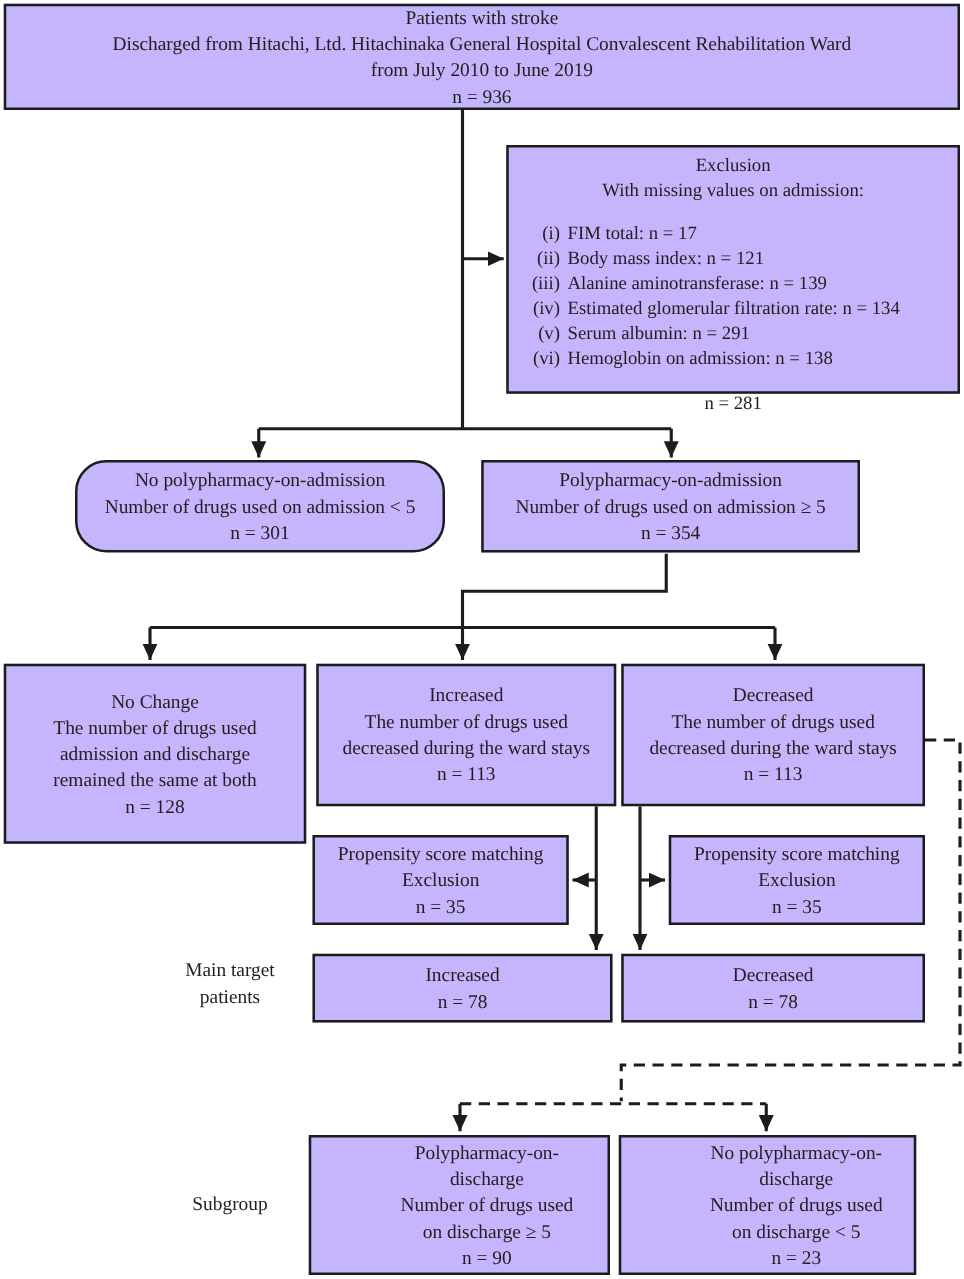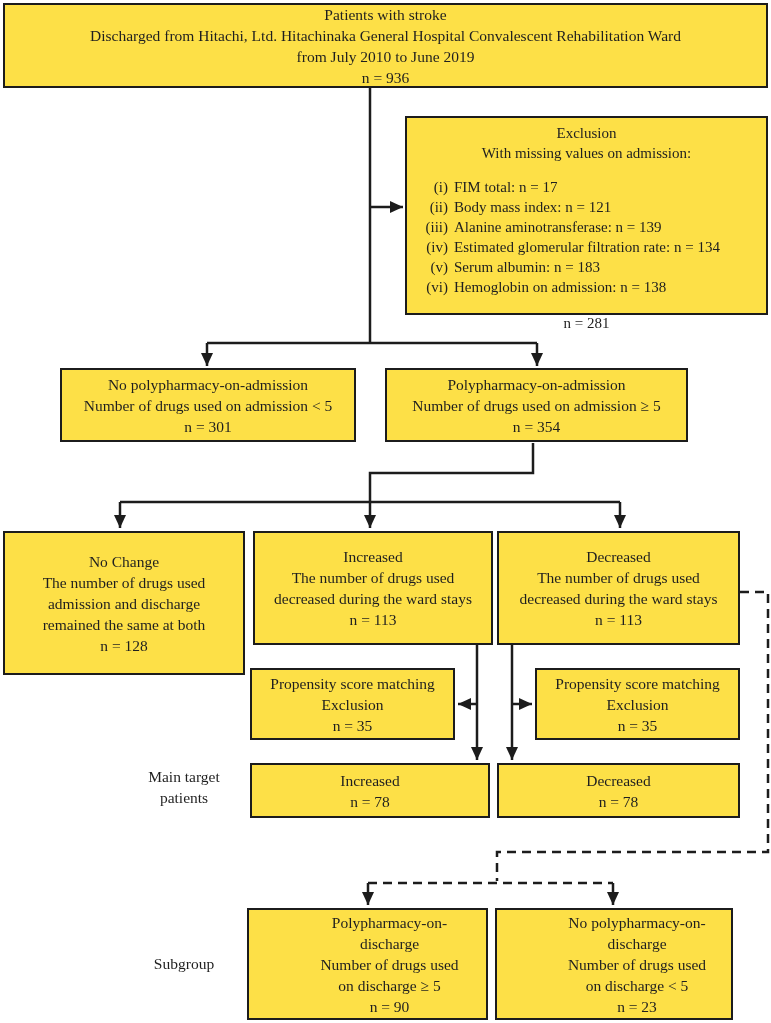--- a/index.html
+++ b/index.html
@@ -15,34 +15,34 @@
   svg.connectors {
     position: absolute;
     left: 0; top: 0;
     width: 771px; height: 1023px;
     pointer-events: none;
   }
   .box {
     position: absolute;
     box-sizing: border-box;
     border: 2.5px solid #1c1c1c;
-    background: #fde047;
+    background: #c4b5fd;
     display: flex;
     flex-direction: column;
     align-items: center;
     justify-content: center;
     text-align: center;
     font-size: 15.5px;
     line-height: 21px;
   }
   #box-patients       { left: 3px;   top: 3px;   width: 765px; height: 85px; }
   #box-exclusion      { left: 405px; top: 116px; width: 363px; height: 199px;
                         justify-content: flex-start; padding: 5px 2px 2px;
                         font-size: 15px; line-height: 20px; }
-  #box-no-poly-adm    { left: 60px;  top: 368px; width: 296px; height: 74px; }
+  #box-no-poly-adm    { left: 60px;  top: 368px; width: 296px; height: 74px; border-radius: 25px; }
   #box-poly-adm       { left: 385px; top: 368px; width: 303px; height: 74px; }
   #box-no-change      { left: 3px;   top: 531px; width: 242px; height: 144px; }
   #box-increased      { left: 253px; top: 531px; width: 240px; height: 114px; }
   #box-decreased      { left: 497px; top: 531px; width: 243px; height: 114px; }
   #box-psm-left       { left: 250px; top: 668px; width: 205px; height: 72px; }
   #box-psm-right      { left: 535px; top: 668px; width: 205px; height: 72px; }
   #box-main-inc       { left: 250px; top: 763px; width: 240px; height: 55px; }
   #box-main-dec       { left: 497px; top: 763px; width: 243px; height: 55px; }
   #box-sub-poly       { left: 247px; top: 908px; width: 241px; height: 112px; padding-left: 44px; }
   #box-sub-nopoly     { left: 495px; top: 908px; width: 238px; height: 112px; padding-left: 46px; }
@@ -117,21 +117,21 @@
     <div class="ex-list">
       <span class="ex-num">(i)</span>
       <span class="ex-text">FIM total: n = 17</span>
       <span class="ex-num">(ii)</span>
       <span class="ex-text">Body mass index: n = 121</span>
       <span class="ex-num">(iii)</span>
       <span class="ex-text">Alanine aminotransferase: n = 139</span>
       <span class="ex-num">(iv)</span>
       <span class="ex-text">Estimated glomerular filtration rate: n = 134</span>
       <span class="ex-num">(v)</span>
-      <span class="ex-text">Serum albumin: n = 183</span>
+      <span class="ex-text">Serum albumin: n = 291</span>
       <span class="ex-num">(vi)</span>
       <span class="ex-text">Hemoglobin on admission: n = 138</span>
     </div>
     <div class="ex-total">n = 281</div>
   </div>
 
   <div class="box" id="box-no-poly-adm">
     <div>No polypharmacy-on-admission</div>
     <div>Number of drugs used on admission &lt; 5</div>
     <div>n = 301</div>

